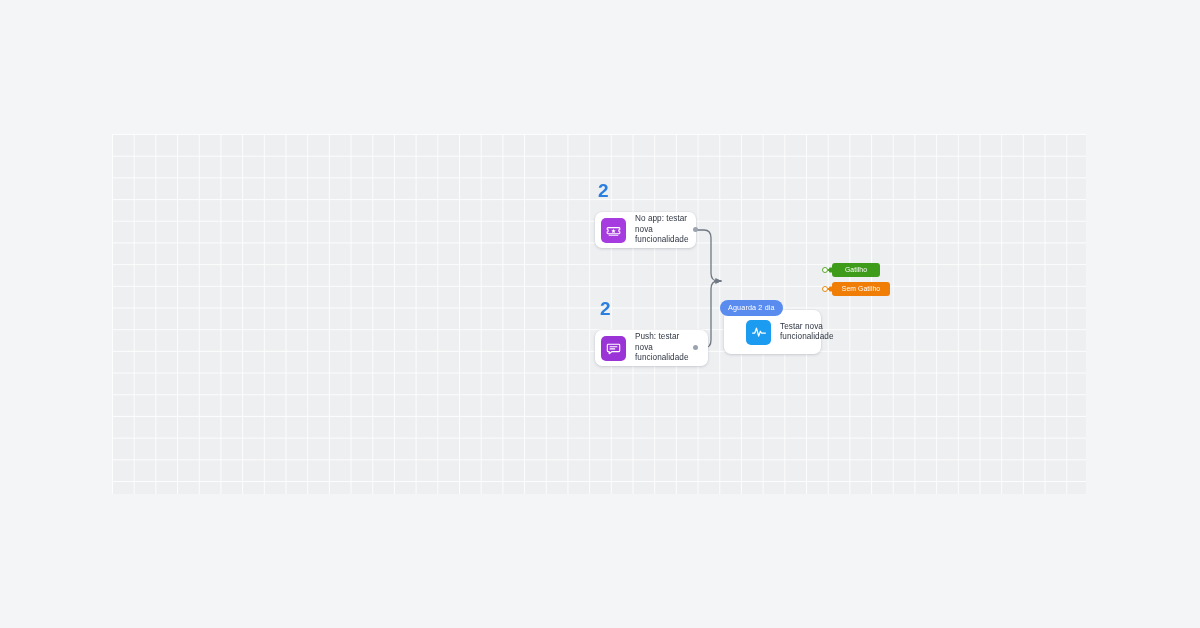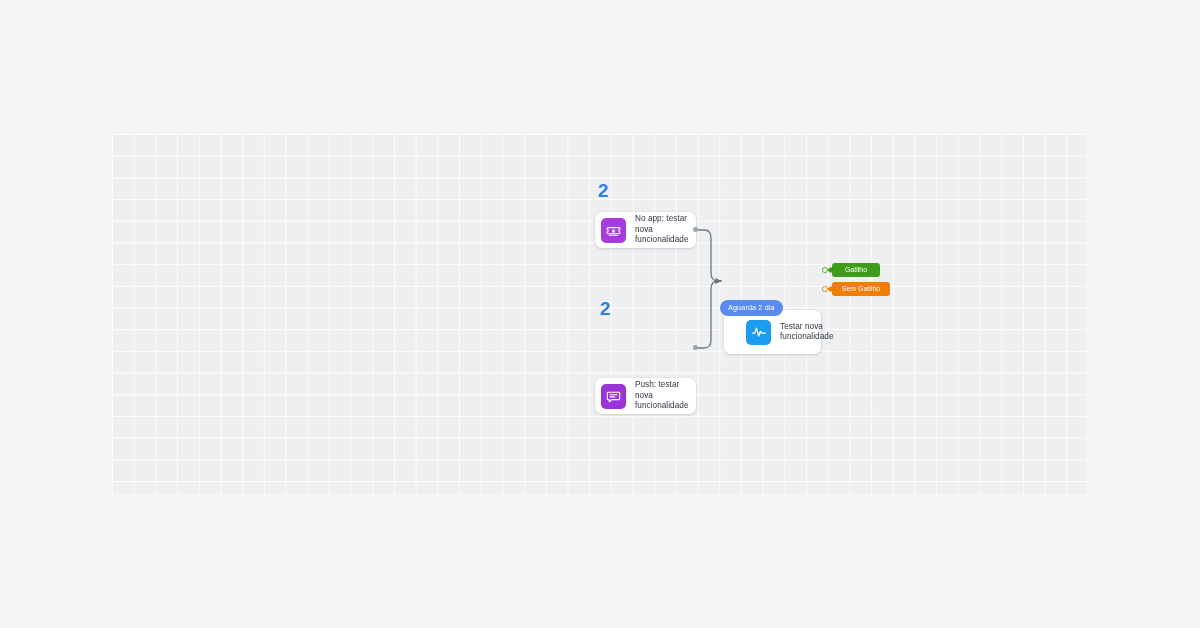--- a/index.html
+++ b/index.html
@@ -98,24 +98,23 @@
     left: 483px;  
     top:  78px;   
     width: 101px;
     height: 36px;
     padding: 0 0 0 6px;
   }
 
   #card-push {
     left: 483px;
     top:  196px;  
-    width: 101px;
+    width: 113px;
     height: 36px;
     padding: 0 0 0 6px;
-    margin-top: 48px;
   }
 
   #card-event {
     left: 612px;  
     top:  128px;  
     width: 97px;
     height: 44px;
     padding: 0 0 0 22px;
     margin-top: 48px;
   }

